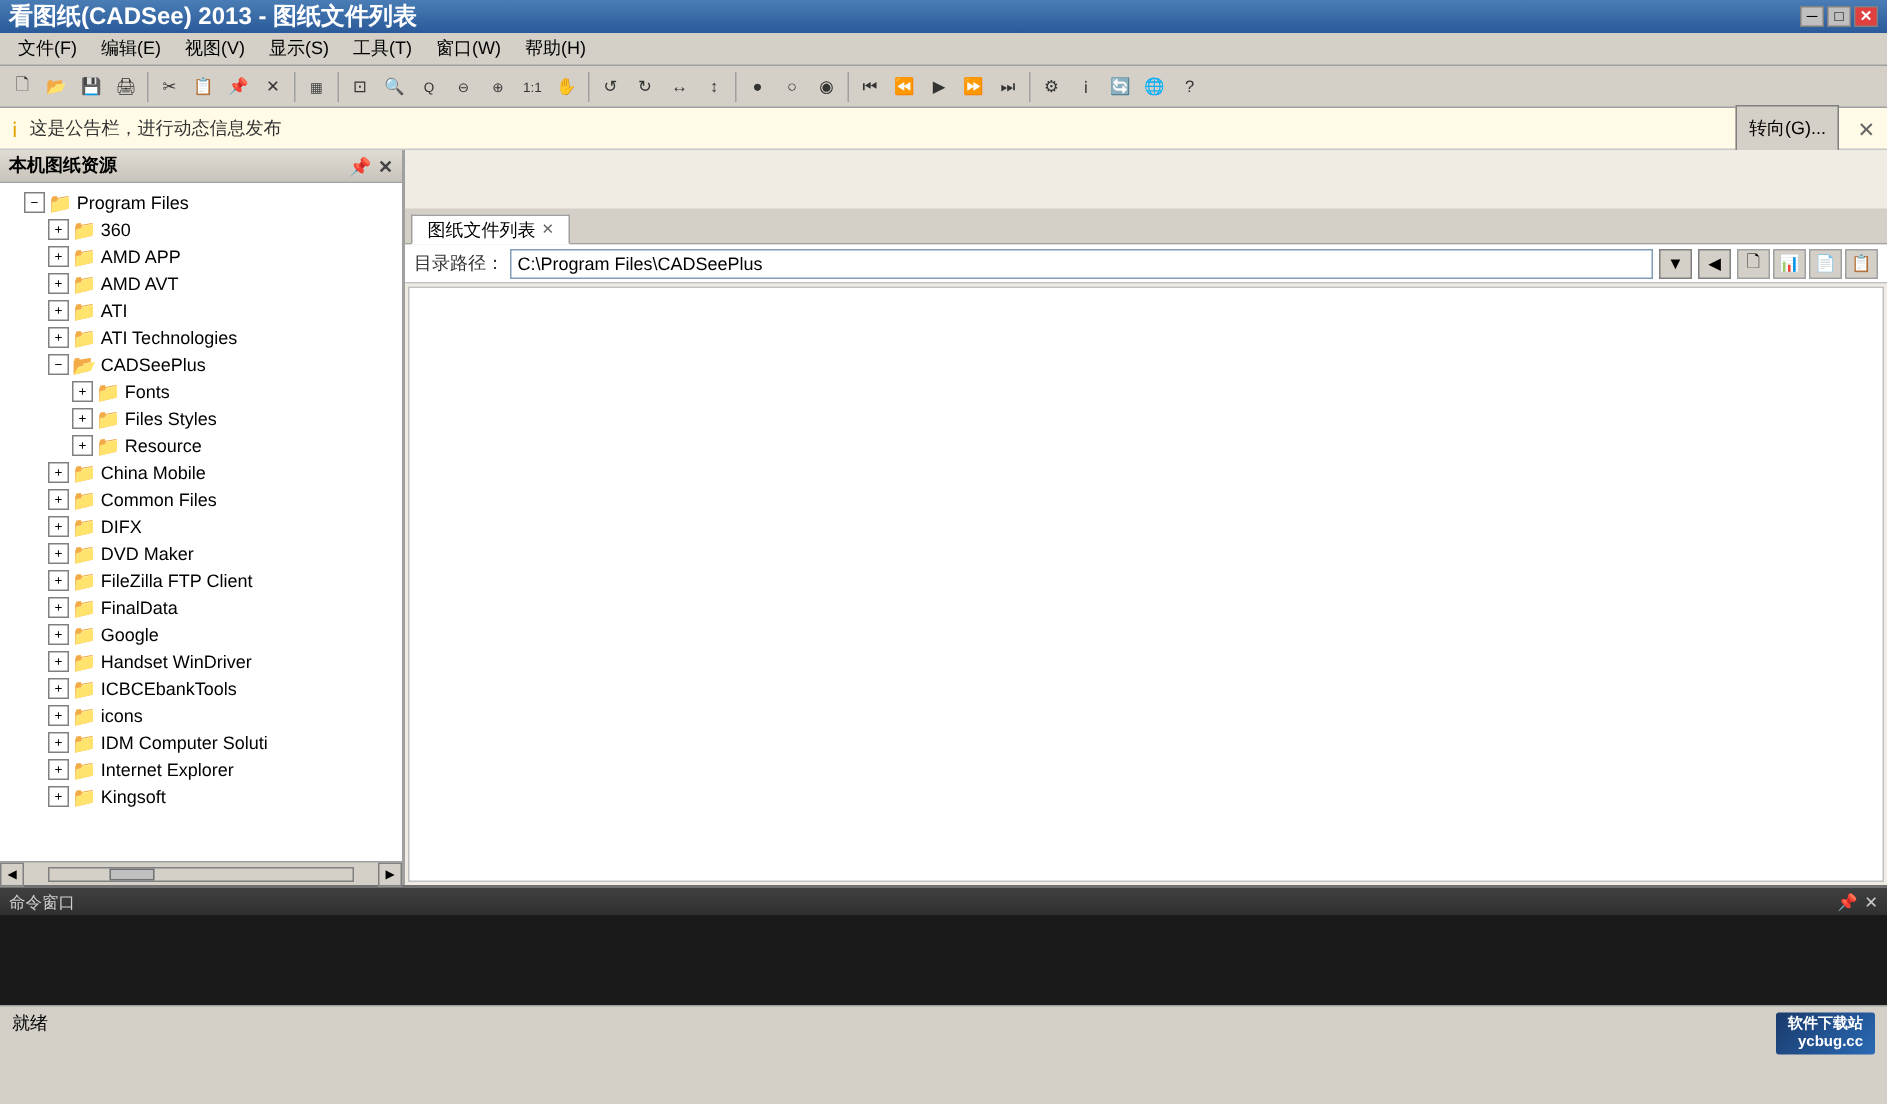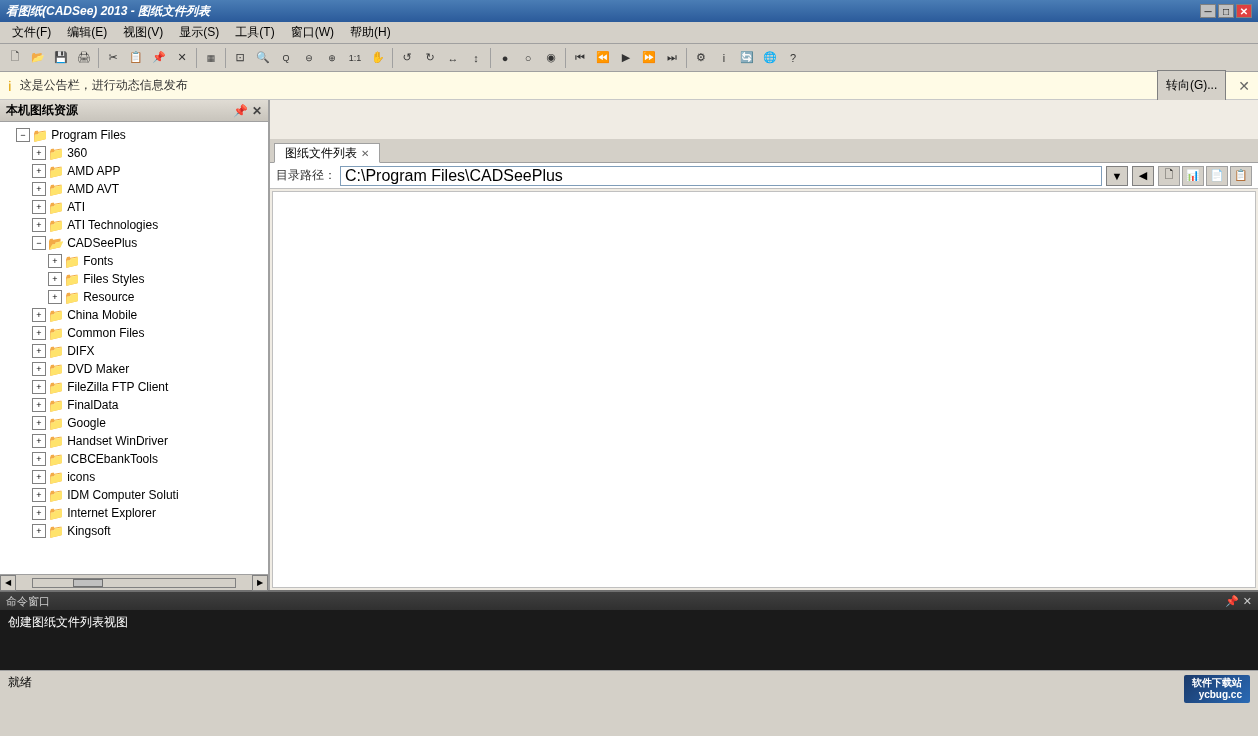--- a/index.html
+++ b/index.html
@@ -8,21 +8,21 @@
     
     .title-bar {
       background: linear-gradient(to bottom, #4a7db5, #2a5a9a);
       color: white;
       height: 22px;
       display: flex;
       align-items: center;
       padding: 0 6px;
       justify-content: space-between;
     }
-    .title-bar-text { font-size: 12px; font-weight: bold; font-style: italic; }
+    .title-bar-text { font-size: 16px; font-weight: bold; }
     .title-bar-buttons { display: flex; gap: 2px; }
     .title-btn {
       width: 16px; height: 14px;
       background: #c0c0c0;
       border: 1px solid #808080;
       font-size: 10px;
       display: flex; align-items: center; justify-content: center;
       cursor: pointer; color: black; font-weight: bold;
     }
     .title-btn.close { background: #e04040; color: white; }
@@ -214,21 +214,21 @@
       border-bottom: 1px solid #c0c0c0;
       gap: 4px;
     }
     .address-label { font-size: 12px; color: #333; white-space: nowrap; }
     .address-input {
       flex: 1;
       height: 20px;
       border: 1px solid #7f9db9;
       background: white;
       padding: 0 4px;
-      font-size: 16px;
+      font-size: 12px;
     }
     .address-btn {
       width: 22px; height: 20px;
       background: #d4d0c8;
       border: 1px solid #808080;
       display: flex; align-items: center; justify-content: center;
       cursor: pointer; font-size: 11px;
     }
 
     
@@ -539,21 +539,20 @@
 
 <div class="command-window">
   <div class="command-header">
     <span>命令窗口</span>
     <div style="display:flex; gap:4px;">
       <span style="color:#ccc; cursor:pointer;">📌</span>
       <span style="color:#ccc; cursor:pointer;">✕</span>
     </div>
   </div>
   <div class="command-content" id="command-content">
-  <div>创建图纸文件列表视图</div>
       <div></div>
     </div>
 </div>
 
 <div class="status-bar">
   <div class="status-left">
     <span>就绪</span>
   </div>
   <div class="status-right">
     <div class="watermark" style="font-size:10px; line-height:1.2; text-align:right;margin-top:12px;">

